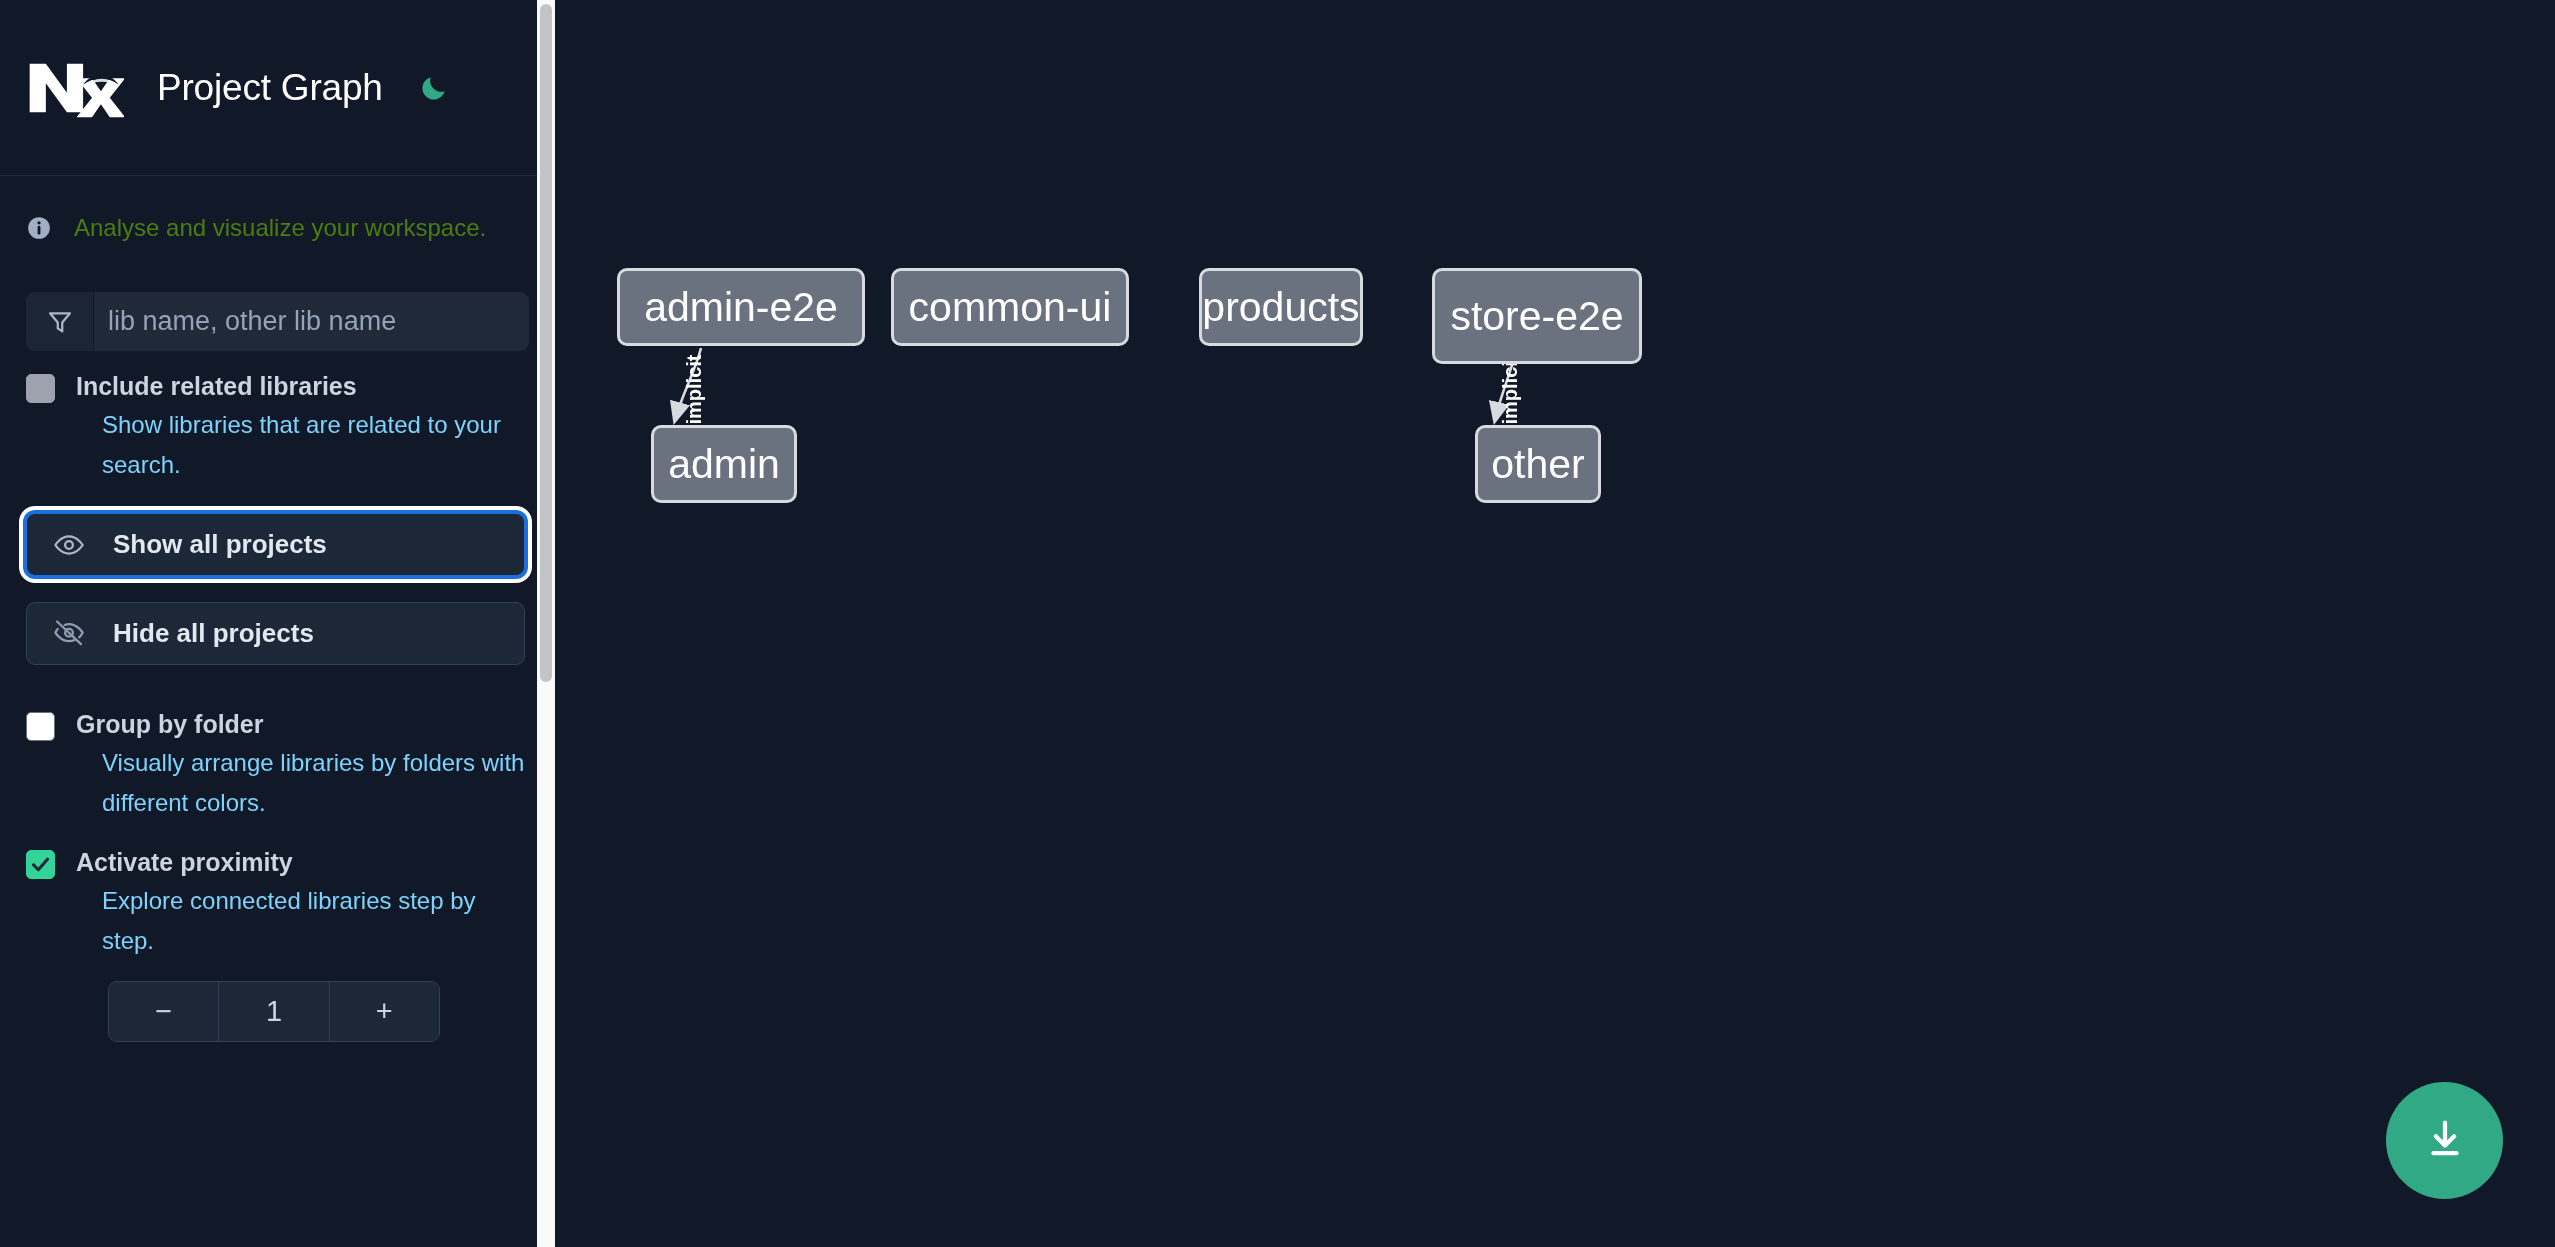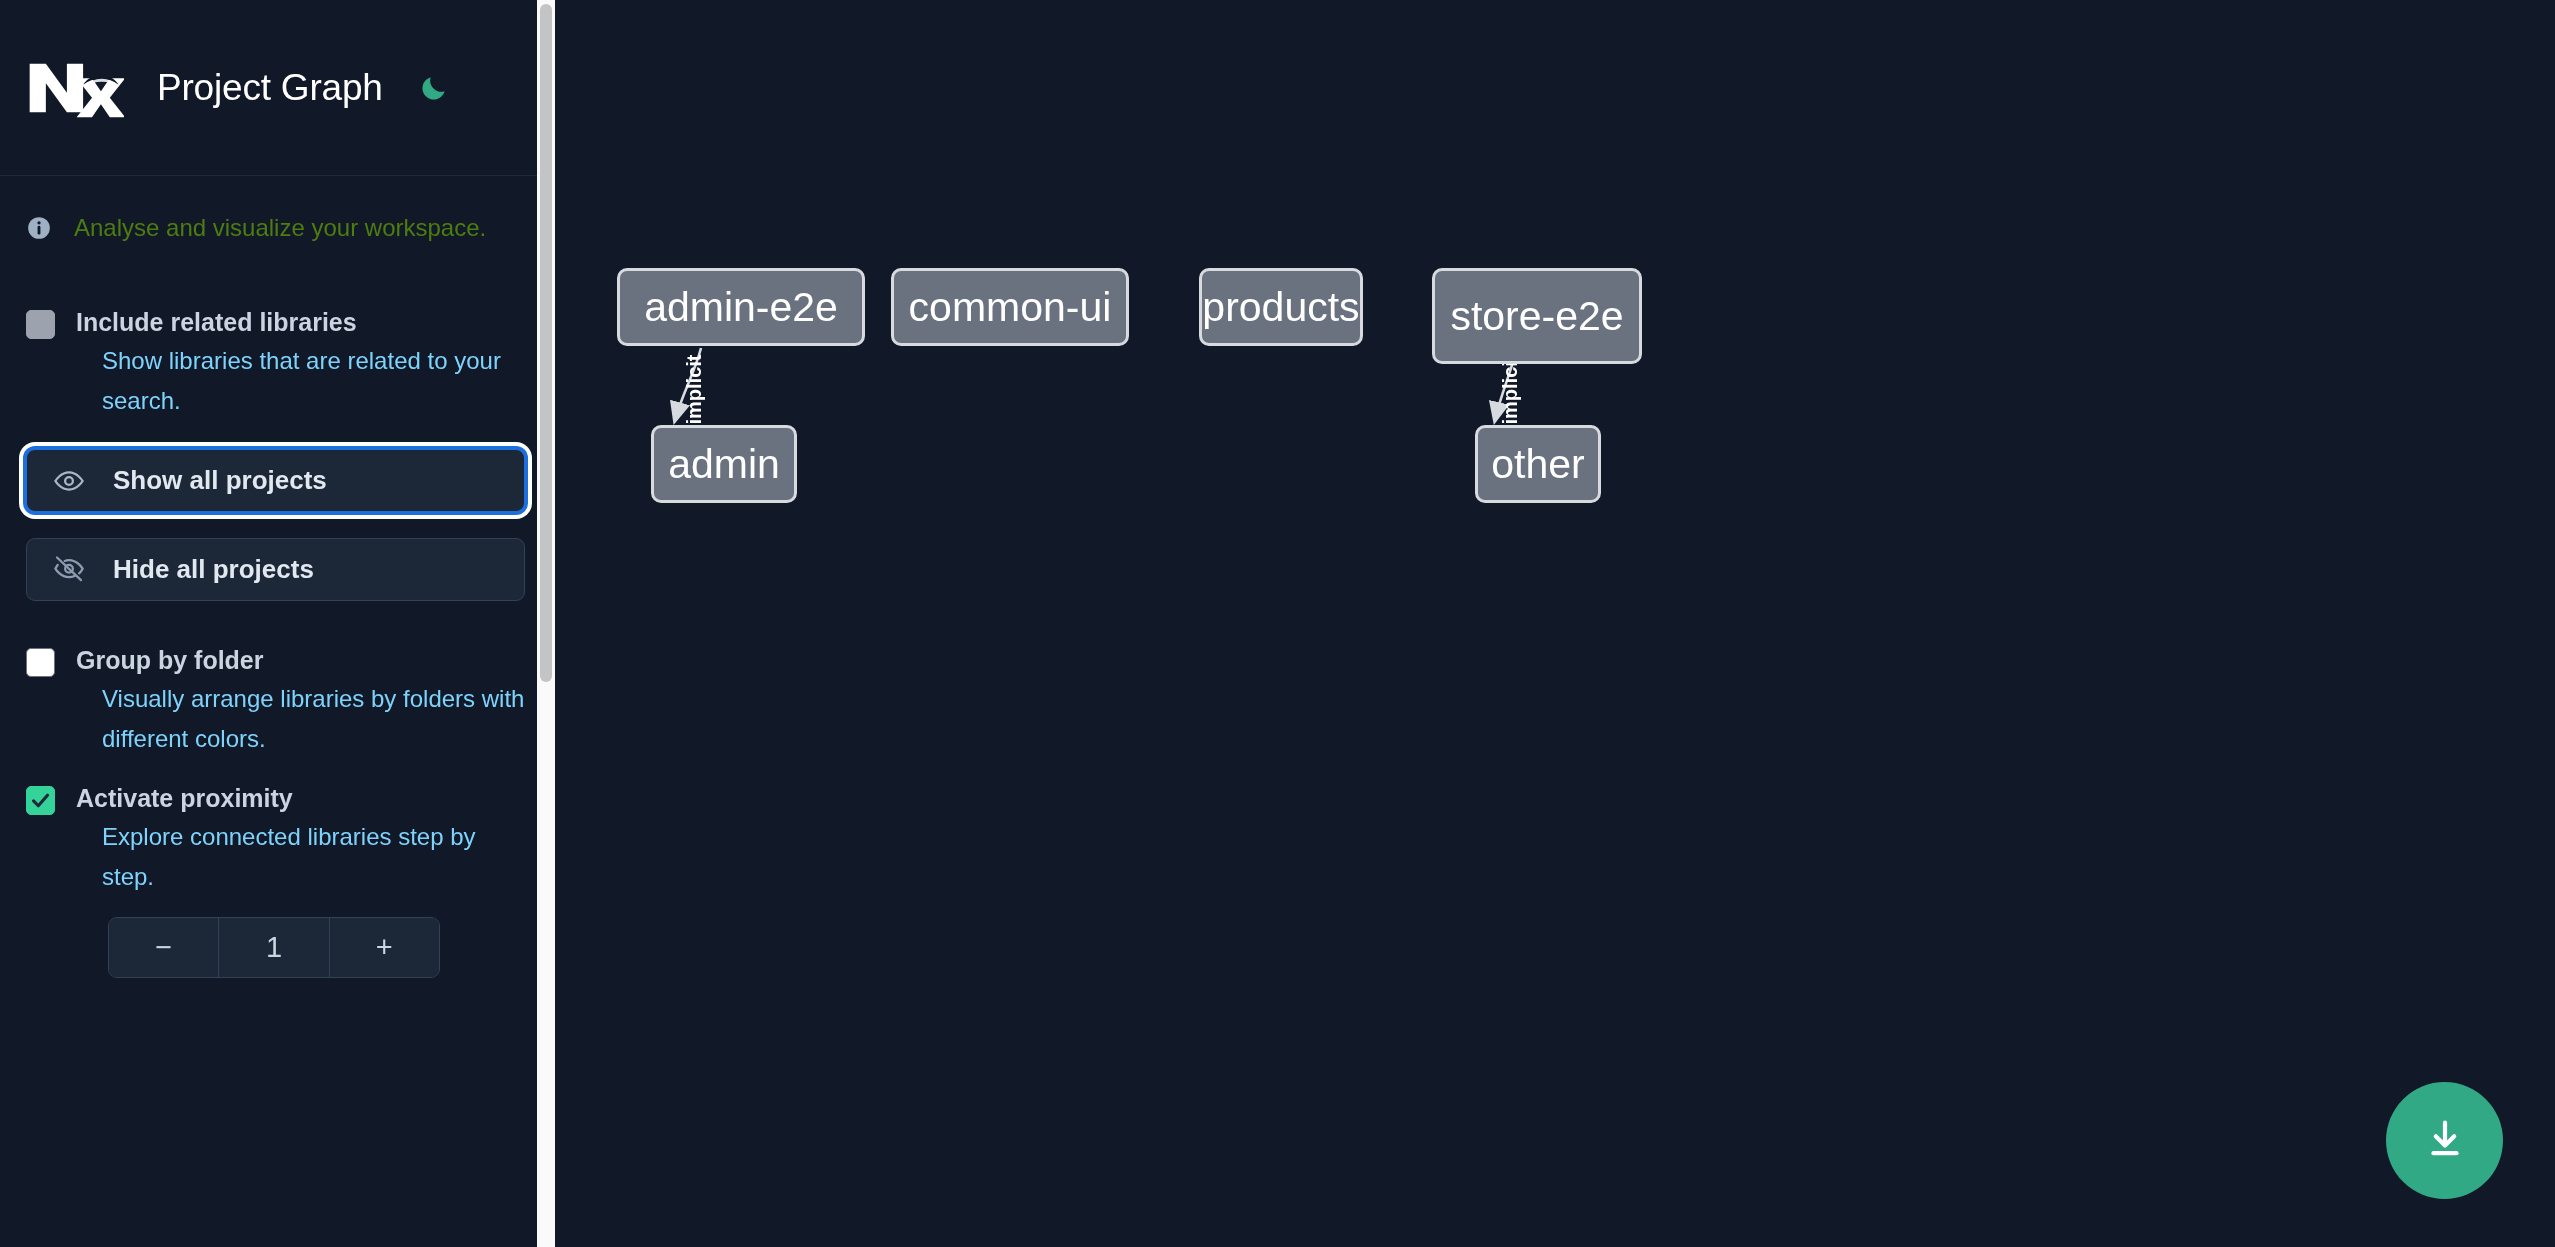--- a/index.html
+++ b/index.html
@@ -61,21 +61,21 @@
   }
   .search-input {
     flex: 1 1 auto;
     background: transparent; border: none; outline: none;
     color: #e5e7eb; font-size: 27px;
     font-family: "Liberation Sans", sans-serif;
     padding: 0 14px;
   }
   .search-input::placeholder { color: #94a3b8; }
 
-  .opt-block { padding: 0 26px; margin-top: 26px; }
+  .opt-block { padding: 0 26px; margin-top: 18px; }
   .opt-row { display: flex; align-items: flex-start; }
   .cbox {
     flex: 0 0 auto; width: 29px; height: 29px; border-radius: 5px;
     margin-top: 5px; position: relative; cursor: pointer;
   }
   .cbox.disabled { background: #9ca3af; border: 1px solid #9ca3af; }
   .cbox.unchecked { background: #ffffff; border: 1px solid #6b7280; }
   .cbox.checked { background: #34d399; border: 1px solid #34d399; }
   .cbox.checked svg { position: absolute; left: 3px; top: 3px; }
   .opt-label {
@@ -195,20 +195,28 @@
       <span class="info-icon">
         <svg width="26" height="26" viewBox="0 0 24 24">
           <circle cx="12" cy="12" r="10" fill="#9fb0c4"></circle>
           <circle cx="12" cy="7.2" r="1.5" fill="#111827"></circle>
           <rect x="10.7" y="10" width="2.6" height="8" rx="1.2" fill="#111827"></rect>
         </svg>
       </span>
       <span class="info-text">Analyse and visualize your workspace.</span>
     </div>
 
+    <div class="search-wrap">
+      <span class="search-prefix">
+        <svg width="30" height="30" viewBox="0 0 24 24" fill="none" stroke="#aab7c7" stroke-width="1.8" stroke-linecap="round" stroke-linejoin="round">
+          <path d="M4 5 h16 l-6.2 7.4 V19.5 l-3.6 -2.4 V12.4 z"></path>
+        </svg>
+      </span>
+      <input class="search-input" type="text" placeholder="lib name, other lib name" style="">
+    </div>
 
     <div class="opt-block">
       <div class="opt-row">
         <span class="cbox disabled"></span>
         <span class="opt-label">Include related libraries</span>
       </div>
       <div class="opt-desc">Show libraries that are related to your search.</div>
     </div>
 
     <div style="height:28px"></div>

